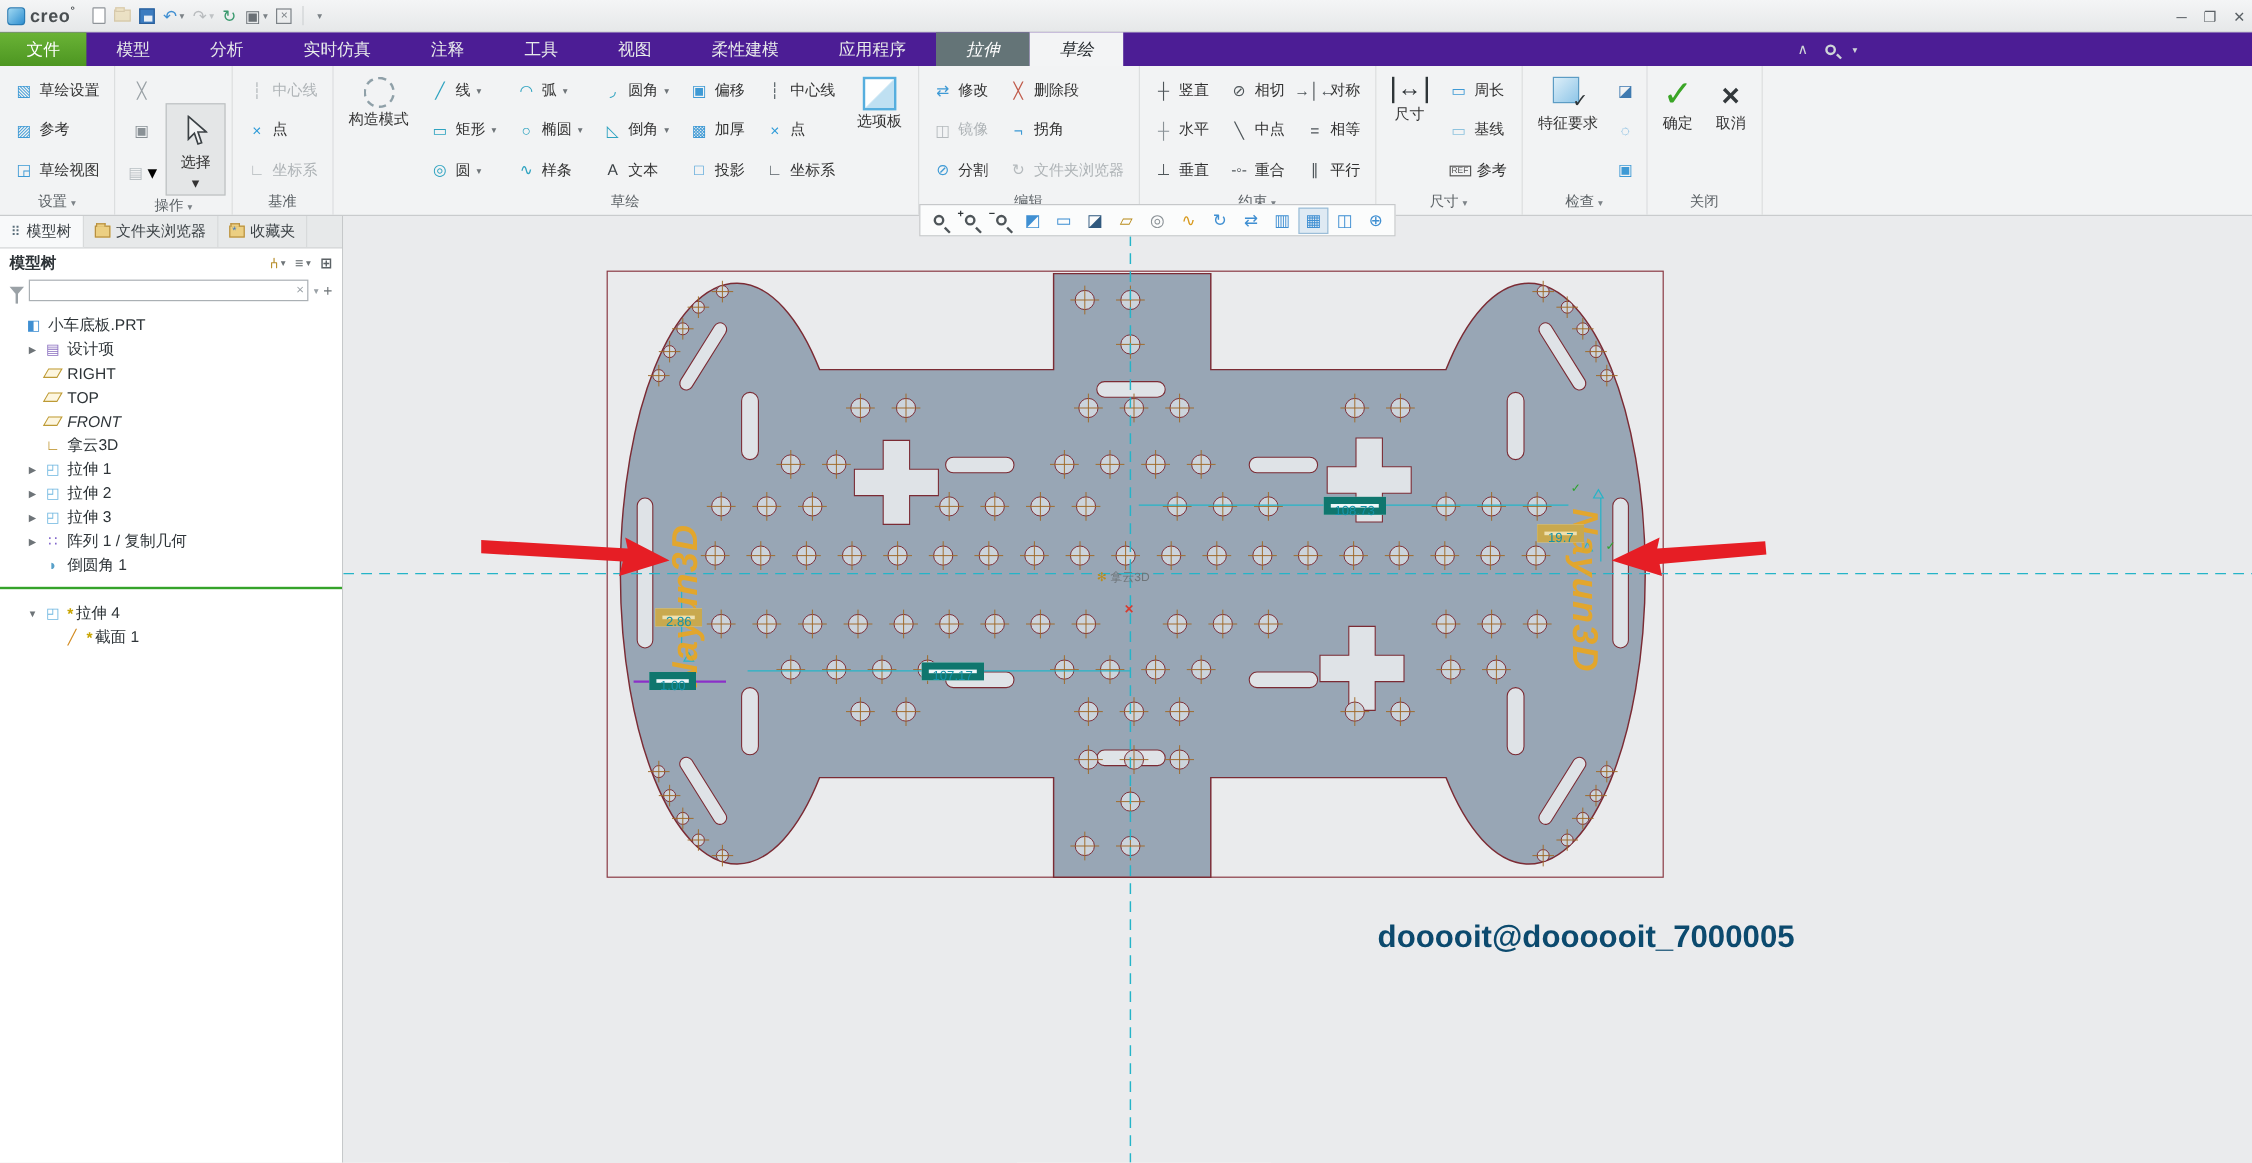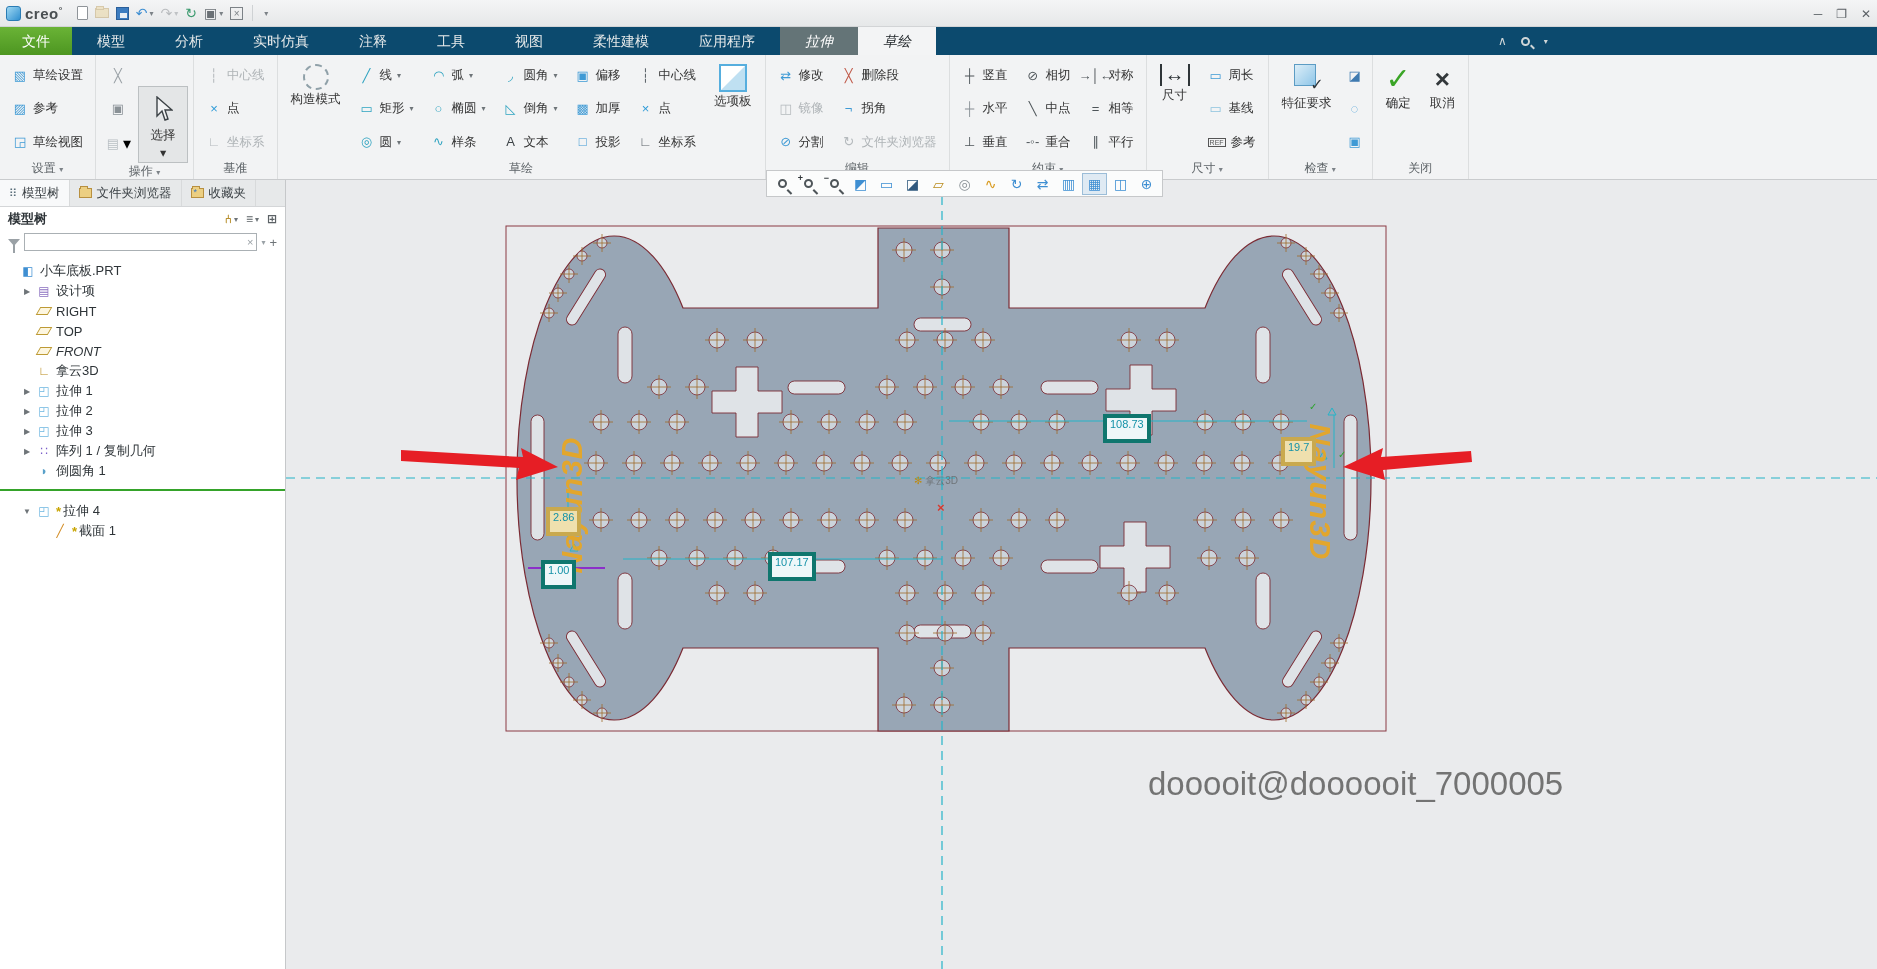--- a/index.html
+++ b/index.html
@@ -21,21 +21,21 @@
   .qa-save { width:13px; height:13px; background:#3c7cc0; border:1px solid #2a5f9a; position:relative;}
   .qa-save::after{content:""; position:absolute; left:3px; bottom:1px; width:7px; height:5px; background:#e8eef5;}
   .qa-glyph { font-size:14px; line-height:14px;}
   .qa-caret { font-size:8px; color:#7c8287;}
   .qa-sep { width:1px; height:16px; background:#cfd2d4; margin:0 2px;}
   .qa-boxx { width:13px; height:13px; border:1px solid #7c8287; color:#7c8287; font-size:10px; line-height:11px; text-align:center;}
   #wtitle { position:absolute; left:0; right:0; text-align:center; font-size:13px; color:#3c4043; pointer-events:none;}
   #wincontrols { position:absolute; right:6px; top:0; height:27px; display:flex; align-items:center; gap:14px; color:#5a6065; font-size:12px;}
 
   
-  #tabbar { position:absolute; left:0; top:27px; width:100%; height:28px; background:#0c4a6e; display:flex; align-items:stretch;}
+  #tabbar { position:absolute; left:0; top:27px; width:100%; height:28px; background:#4c1d95; display:flex; align-items:stretch;}
   .tab { padding:0 25px; line-height:28px; font-size:14px; color:#e7eaea; cursor:default; white-space:nowrap;}
   .tab.file { background:linear-gradient(#6ab336,#4d9621); color:#fff; padding:0 22px;}
   .tab.context { background:#647477; color:#fdfdfd; font-style:italic;}
   .tab.active { background:#f3f4f5; color:#21262a; font-style:italic;}
   #tabbar-right { position:absolute; left:1498px; top:27px; height:28px; display:flex; align-items:center; gap:14px;}
   #tabbar-right .tg { color:#cfd6d8; font-size:12px;}
   .mini-mag { width:9px; height:9px; border:2px solid #cfd6d8; border-radius:50%; position:relative; display:inline-block;}
   .mini-mag::after { content:""; position:absolute; left:7px; top:7px; width:5px; height:2px; background:#cfd6d8; transform:rotate(45deg);}
 
   
@@ -98,28 +98,28 @@
   
   #canvas { position:absolute; left:286px; top:180px; right:0; bottom:0; background:#eaebed; overflow:hidden;}
   #cvsvg { position:absolute; left:0; top:0;}
   #cvtoolbar { position:absolute; left:766px; top:170px; height:27px; background:#fbfcfc; border:1px solid #c6c8ca; display:flex; align-items:center; padding:1px 3px; gap:1px; z-index:5;}
   .cvt { width:25px; height:22px; display:flex; align-items:center; justify-content:center; font-size:14px; border:1px solid transparent;}
   .cvt.pressed { background:#dfeaf3; border-color:#9bbdd8;}
   .mag { width:9px; height:9px; border:2px solid #4e5559; border-radius:50%; position:relative; display:inline-block;}
   .mag::after { content:""; position:absolute; left:8px; top:8px; width:6px; height:2px; background:#4e5559; transform:rotate(45deg); transform-origin:0 0;}
   .magmod { position:absolute; font-size:9px; font-weight:bold; color:#2f3538; margin-left:-16px; margin-top:-12px;}
 
-  .dim { position:absolute; font-size:11px; color:#1592a8; background:#eef7f9; border:4px solid #0f766e; padding:0 3px; height:29px; line-height:13px; white-space:nowrap; z-index:4;}
+  .dim { position:absolute; font-size:11px; color:#1592a8; background:#eef7f9; border:6px solid #0f766e; padding:0 3px; height:15px; line-height:13px; white-space:nowrap; z-index:4;}
   .dim.selected { background:#efe0ae; border-color:#c9a94e;}
   #origin-label { position:absolute; left:628px; top:294px; font-size:10px; color:#6e7478; z-index:4;}
   #origin-label .ast { color:#b98c1e; font-weight:bold;}
   .sidewm { position:absolute; font-size:30px; font-weight:bold; font-style:italic; color:#eda71b; opacity:.88; white-space:nowrap; z-index:3; letter-spacing:1px;}
   #sidewm-left { left:286px; top:325px; transform:translate(-50%,-50%) rotate(-90deg);}
   #sidewm-right { left:1034px; top:312px; transform:translate(-50%,-50%) rotate(90deg);}
-  #bottomwm { position:absolute; left:862px; top:585px; font-size:33px; color:#737373; z-index:3;}
+  #bottomwm { position:absolute; left:862px; top:585px; font-size:26px; color:#0c4a6e; z-index:3;font-weight:bold;}
 </style>
 </head>
 <body>
 
 <div id="app">
 
   <div id="titlebar">
     <div id="logo">
       <span class="cube"></span>
       <span class="ctext"><span>creo</span><span class="deg">°</span></span>

